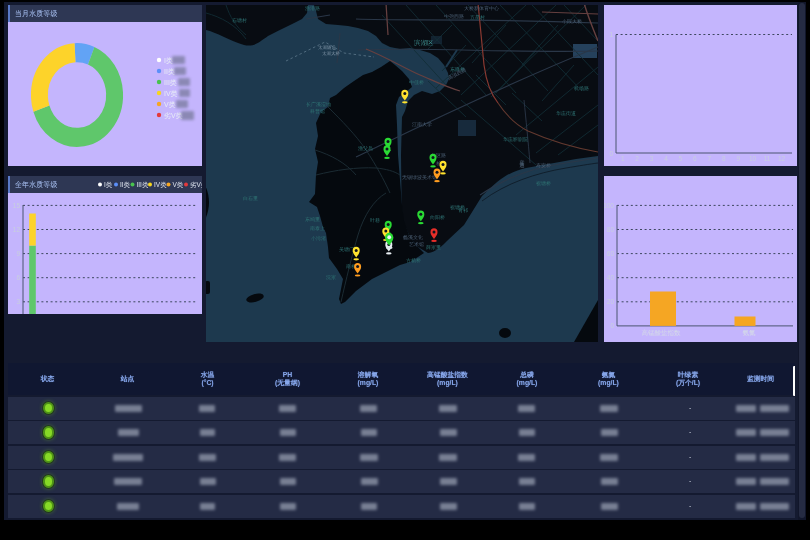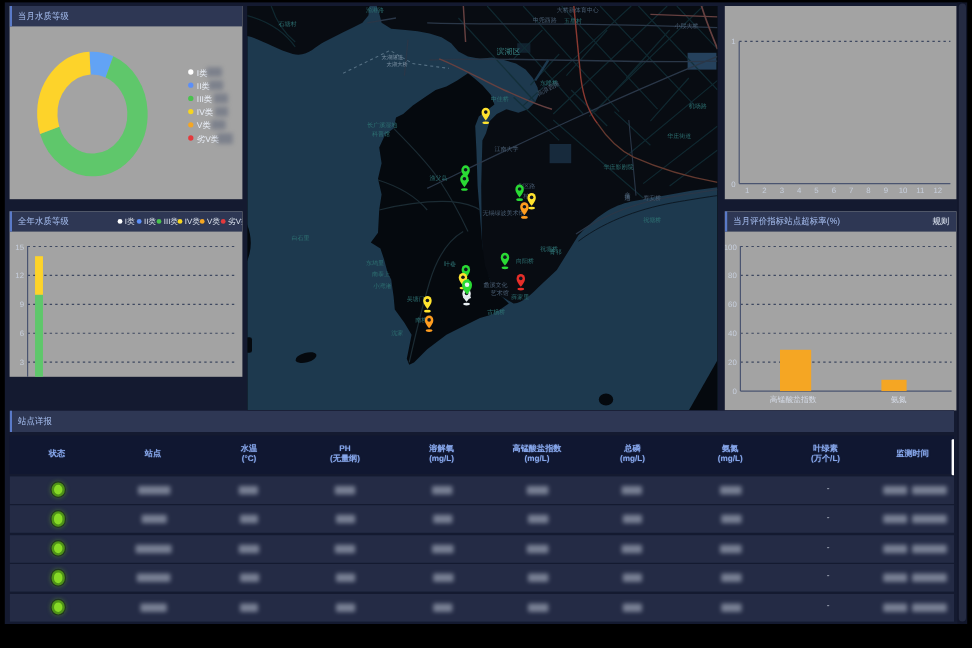--- a/index.html
+++ b/index.html
@@ -1,16 +1,16 @@
 <!DOCTYPE html>
 <html><head><meta charset="utf-8"><style>
 html,body{margin:0;padding:0;background:#000;width:810px;height:540px;overflow:hidden}
 *{box-sizing:border-box;font-family:"Liberation Sans",sans-serif}
 #stage{position:absolute;left:4px;top:2px;width:798px;height:518px;background:#141a30}
-.panel{position:absolute;background:#a3a3a3;overflow:hidden}
+.panel{position:absolute;background:#c4b5fd;overflow:hidden}
 .phead{position:absolute;left:0;top:0;right:0;height:17px;background:#2e3754;border-left:2.5px solid #5a7ac8}
 .phead .t{position:absolute;left:5px;top:4px;font-size:7.5px;color:#9db4e4;letter-spacing:.2px;text-shadow:0 0 .5px rgba(157,180,228,.4);transform:scale(.92,1);transform-origin:0 0;white-space:nowrap}
 svg text{font-family:"Liberation Sans",sans-serif}
 .blob{position:absolute;background:#949cae;border-radius:1px;filter:blur(1.6px);opacity:.75}
 .hc{position:absolute;top:0;height:32px;display:flex;align-items:center;justify-content:center;text-align:center;color:#86a6ea;font-size:6.8px;line-height:8.5px;font-weight:bold;text-shadow:0 0 1px rgba(126,156,224,.5)}
 .trow{position:absolute;left:0;width:787px;height:23px;background:#242b45}
 .dot{position:absolute;left:34.5px;top:5px;width:11.5px;height:12.5px;border-radius:50%;background:#86d926;border:2px solid #4f9318;box-shadow:0 0 0 1px rgba(15,35,8,.55),0 0 4px rgba(130,220,40,.6)}
 .dash{position:absolute;left:681px;top:7px;color:#c8cfdc;font-size:7px}
 </style></head><body>
 <div id="stage">
@@ -122,24 +122,20 @@
           <text x="119.7" y="156">8</text>
           <text x="134.2" y="156">9</text>
       <text x="148.6" y="156">10</text>
           <text x="163" y="156">11</text>
           <text x="177.5" y="156">12</text>
     </g>
   </svg>
 </div>
 
 <div class="panel" style="left:600px;top:174px;width:193px;height:166px">
-  <div class="phead">
-        <span class="t">当月评价指标站点超标率(%)</span>
-    <span style="position:absolute;right:6px;top:4px;font-size:7px;color:#d8dfec;text-shadow:0 0 1px rgba(216,223,236,.5)">规则</span>
-      </div>
   <svg width="193" height="166" style="position:absolute;top:0;left:0">
     <g stroke="#3e4860" stroke-width="1" stroke-dasharray="2,2.6">
       <line x1="13" y1="29.4" x2="189" y2="29.4"></line>
       <line x1="13" y1="53.5" x2="189" y2="53.5"></line>
       <line x1="13" y1="77.6" x2="189" y2="77.6"></line>
       <line x1="13" y1="101.7" x2="189" y2="101.7"></line>
       <line x1="13" y1="125.8" x2="189" y2="125.8"></line>
     </g>
     <line x1="13" y1="29" x2="13" y2="149.9" stroke="#4a5470" stroke-width="1"></line>
     <line x1="13" y1="149.9" x2="189" y2="149.9" stroke="#4a5470" stroke-width="1"></line>
@@ -310,23 +306,20 @@
             <path d="M0,0 C-2.7,-3.6 -3.5,-4.8 -3.5,-7 A3.5,3.7 0 1 1 3.5,-7 C3.5,-4.8 2.7,-3.6 0,0 Z"></path>
             <circle cx="0" cy="-7" r="1.6" fill="#eef4f6"></circle>
           </g>
     <use href="#pin" x="150.2" y="252.4" fill="#ffe32e"></use>
     <use href="#pin" x="151.6" y="268.6" fill="#ff9d1f"></use>
   </g>
 </svg>
 </div>
 
 <div class="panel" style="left:4px;top:340px;width:787px;height:178px;background:#141a30">
-  <div class="phead" style="height:18px">
-        <span class="t">站点详报</span>
-      </div>
   <div id="thead" style="position:absolute;left:0;top:21px;width:787px;height:32px;background:#101731">
     <div class="hc" style="left:0;width:79px">
           <span>状态</span>
         </div>
     <div class="hc" style="left:79px;width:81px">
           <span>站点</span>
         </div>
     <div class="hc" style="left:160px;width:79px">
           <span>水温<br>(°C)</span>
         </div>

